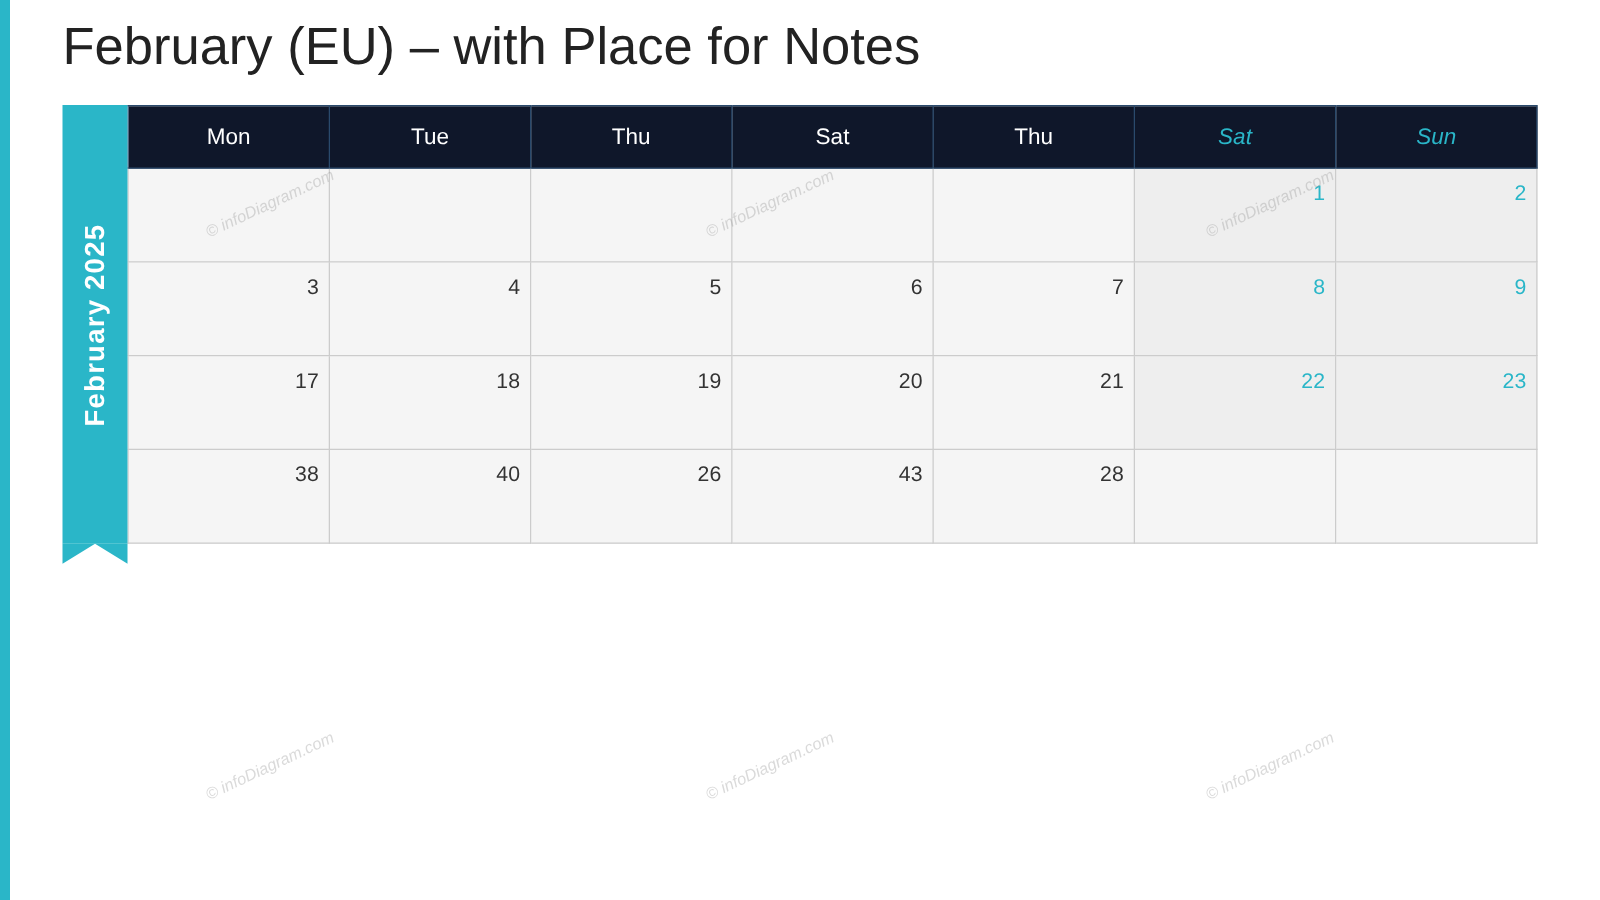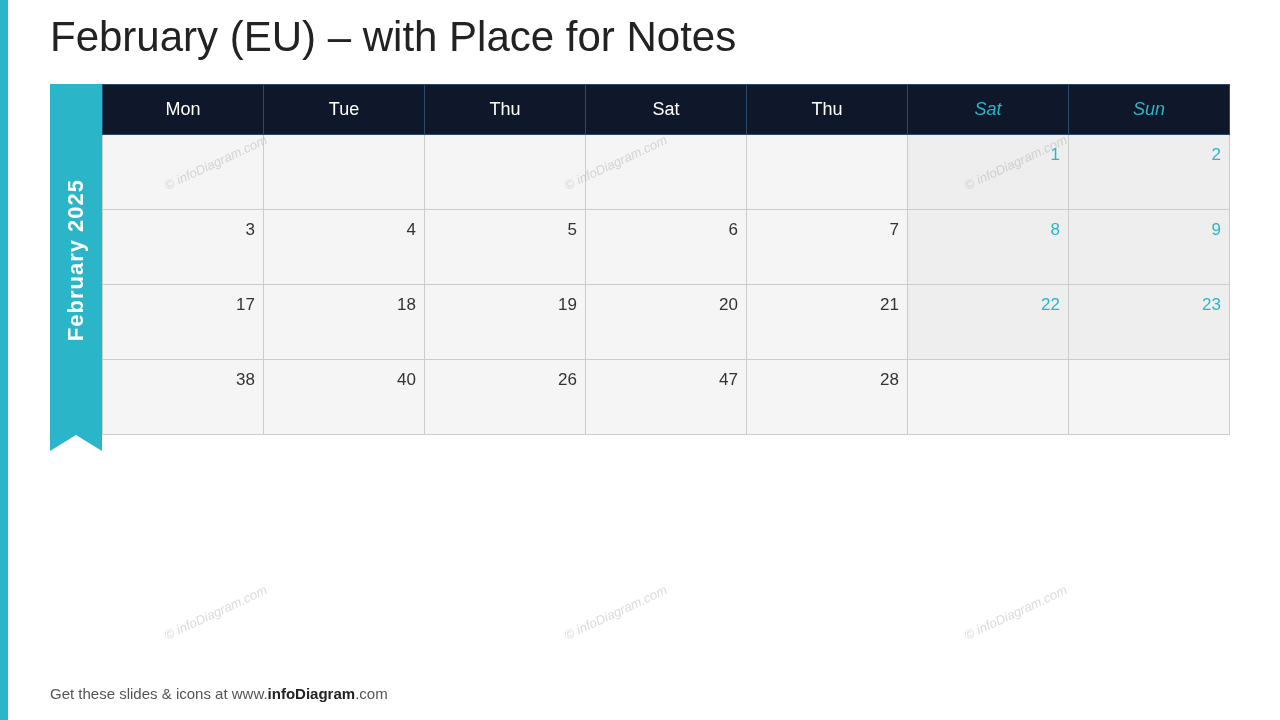--- a/index.html
+++ b/index.html
@@ -255,34 +255,31 @@
             <td class="weekday">
               <span class="day-number">38</span>
             </td>
             <td class="weekday">
               <span class="day-number">40</span>
             </td>
             <td class="weekday">
               <span class="day-number">26</span>
             </td>
             <td class="weekday">
-              <span class="day-number">47</span>
+              <span class="day-number">43</span>
             </td>
             <td class="weekday">
               <span class="day-number">28</span>
             </td>
             <td class="weekend-cell empty"></td>
             <td class="weekend-cell empty"></td>
           </tr>
         </tbody>
     </table>
   </div>
 
-  <div class="footer">
-    <span>Get these slides &amp; icons at www.</span><span class="bold">infoDiagram</span><span>.com</span>
-  </div>
 <div class="watermark" style="top: 155px; left: 160px;">© infoDiagram.com</div>
     <div class="watermark" style="top: 155px; left: 560px;">© infoDiagram.com</div>
     <div class="watermark" style="top: 155px; left: 960px;">© infoDiagram.com</div>
     <div class="watermark" style="top: 605px; left: 160px;">© infoDiagram.com</div>
     <div class="watermark" style="top: 605px; left: 560px;">© infoDiagram.com</div>
     <div class="watermark" style="top: 605px; left: 960px;">© infoDiagram.com</div>
   </div>
 
 </body></html>

